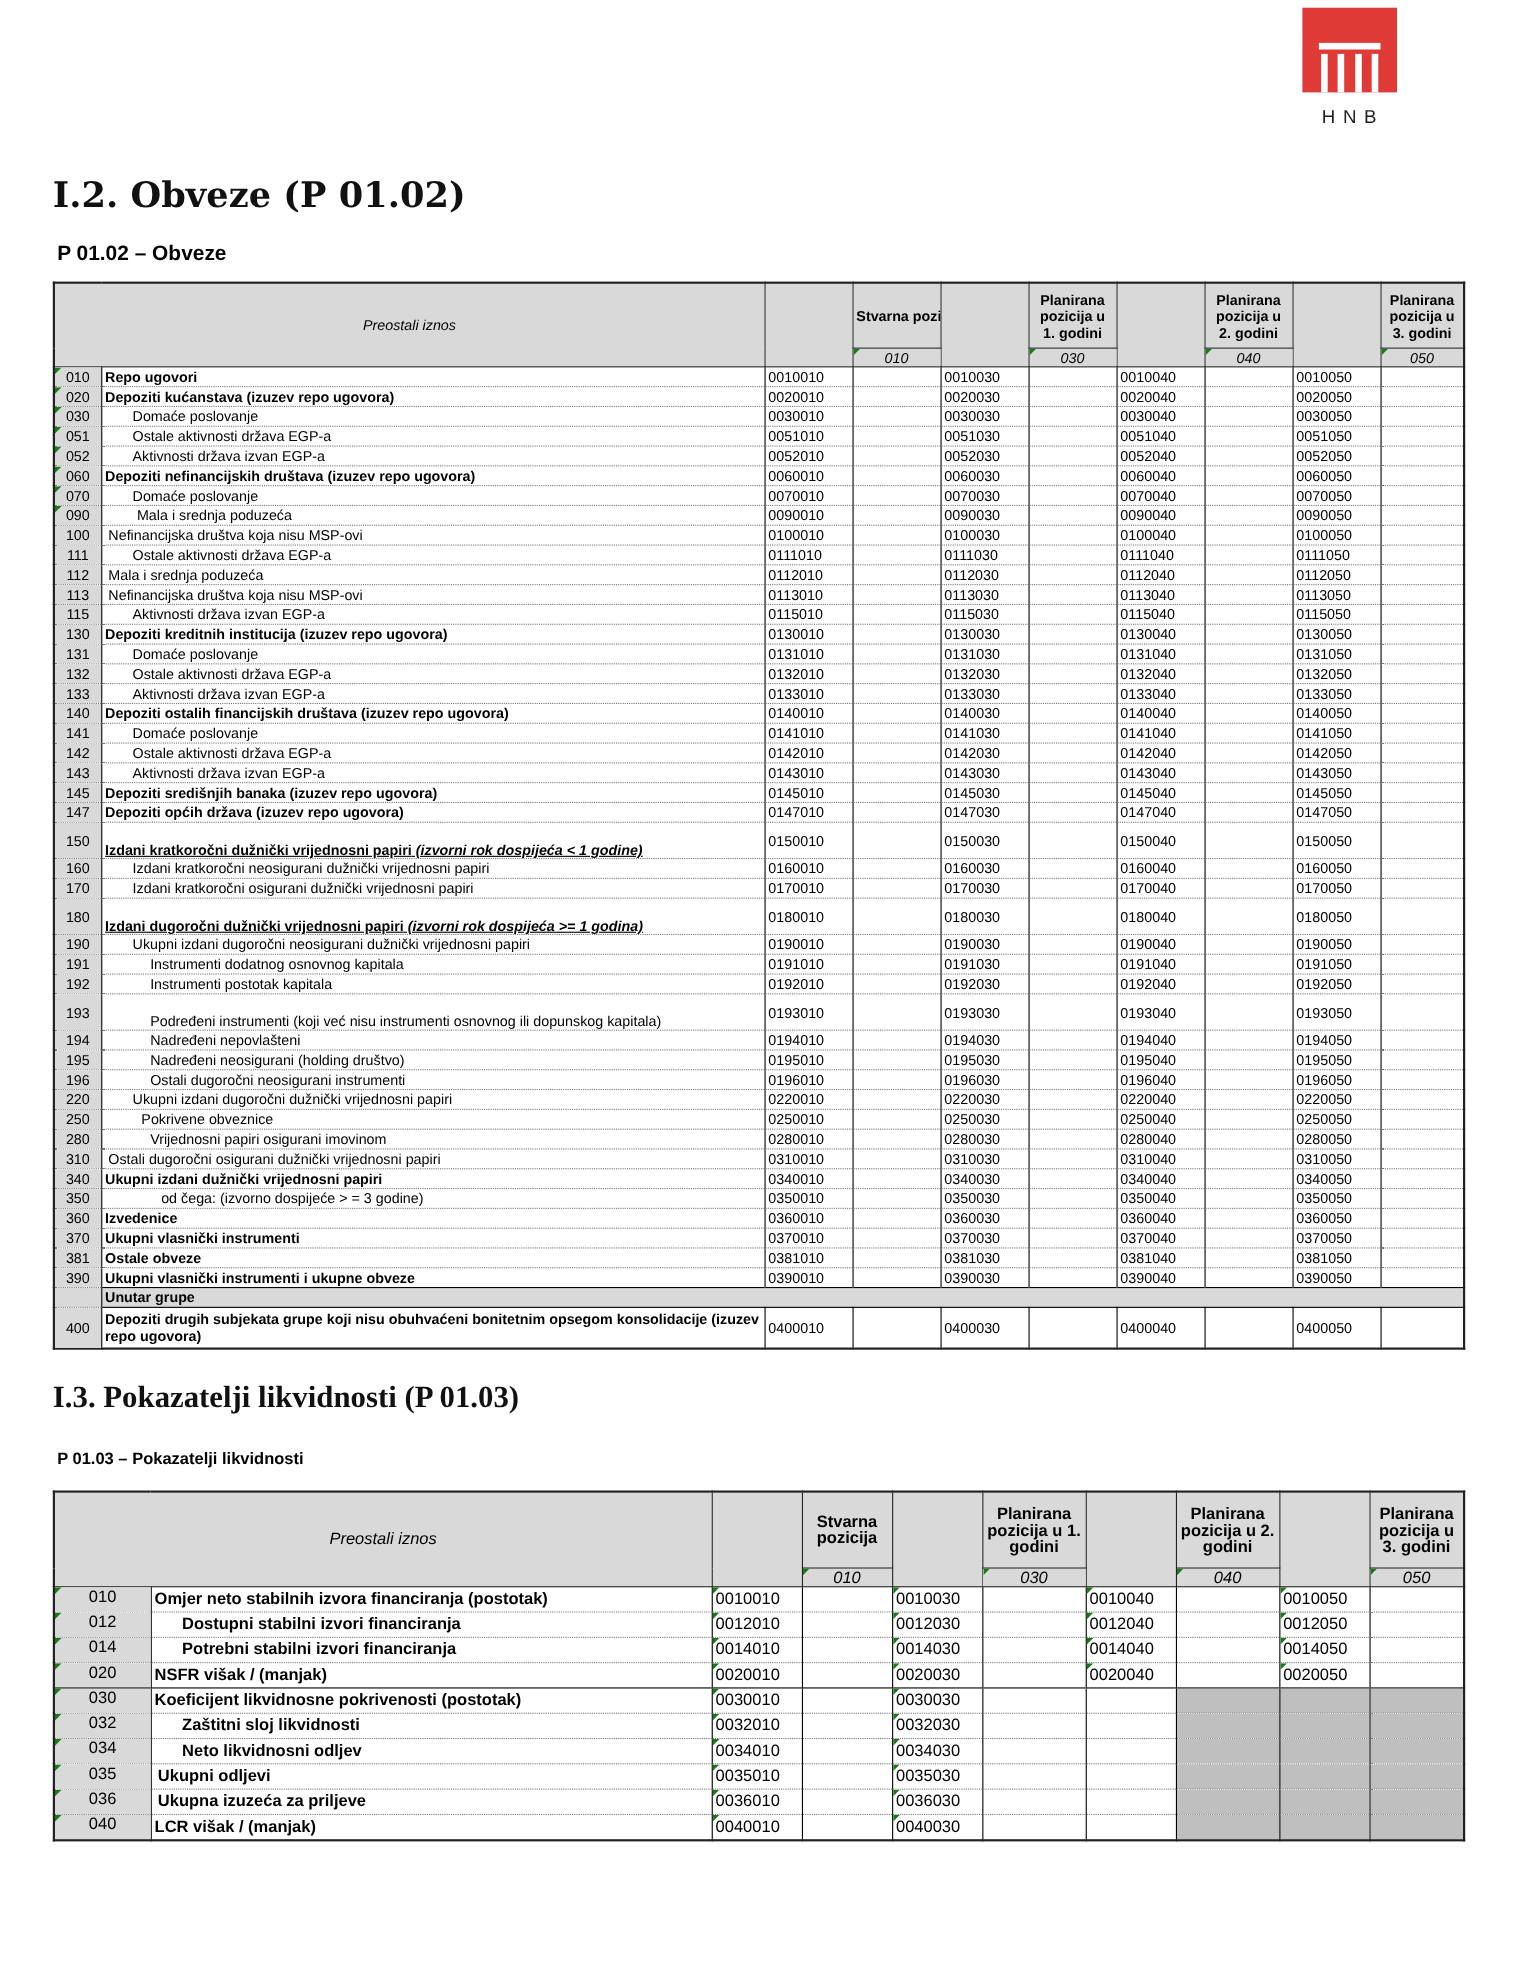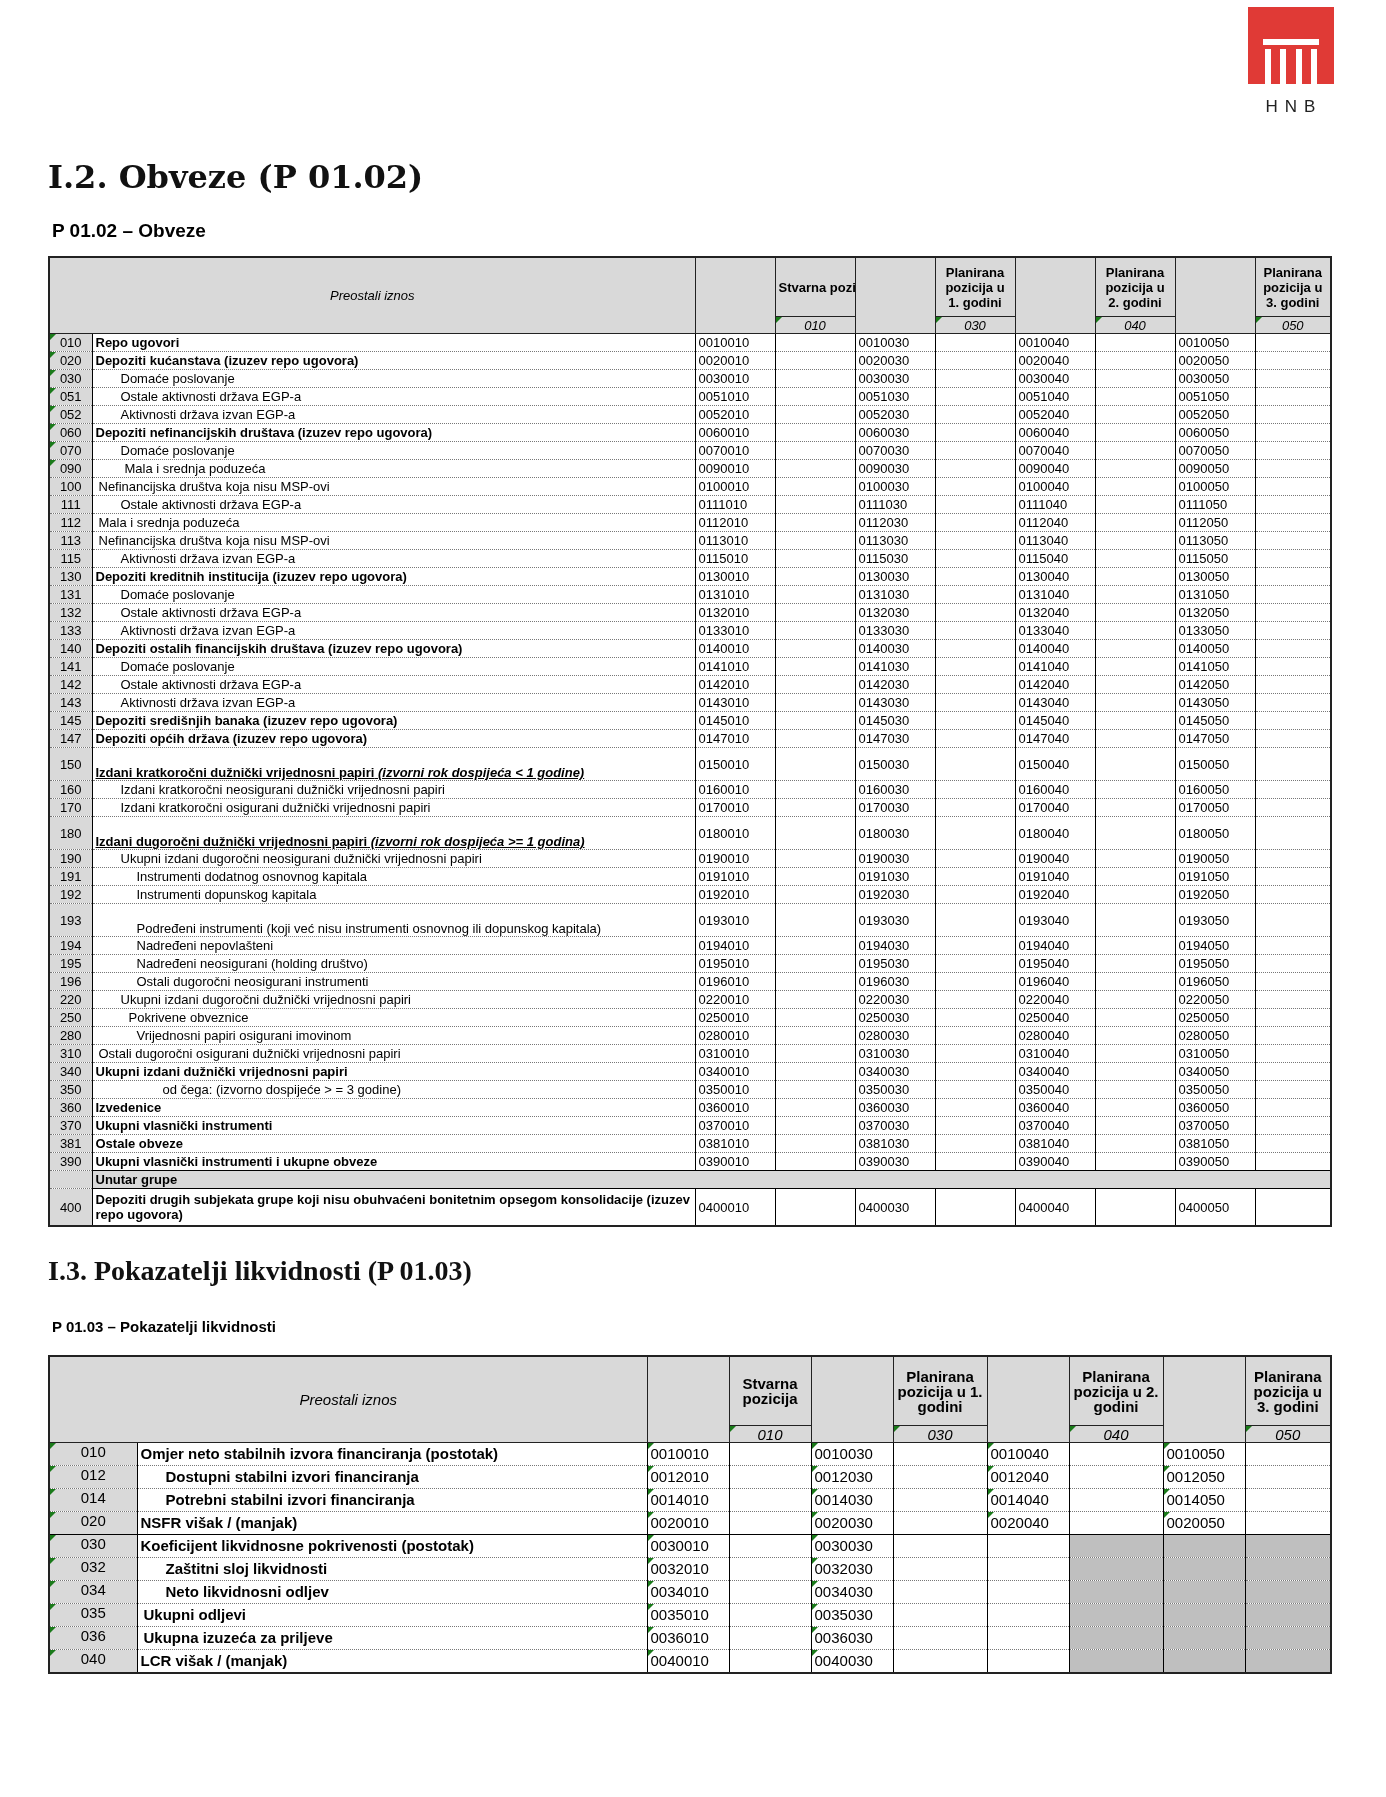--- a/index.html
+++ b/index.html
@@ -1,17 +1,17 @@
 <!DOCTYPE html>
 <html><head>
 <meta charset="utf-8">
 <style>
   html, body { margin:0; padding:0; background:#ffffff; }
   body { width:1386px; height:1797px; position:relative; overflow:hidden; font-family:"Liberation Sans", sans-serif; color:#000; }
-  .logo { position:absolute; left:1248px; top:7px; width:86px; height:110px; }
+  .logo { position:absolute; left:1184px; top:7px; width:86px; height:110px; }
   .logo .box { position:absolute; left:0; top:0; width:86px; height:77px; background:#e03a36; }
   .logo .beam { position:absolute; left:15px; top:32px; width:56px; height:6px; background:#fff; }
   .logo .col { position:absolute; top:42px; width:6px; height:35px; background:#fff; }
   .logo .txt { position:absolute; left:0; top:90px; width:86px; text-align:center; font-size:17px; letter-spacing:7px; color:#222; padding-left:6px; box-sizing:border-box; }
   h1 { position:absolute; margin:0; font-family:"DejaVu Serif", serif; font-weight:bold; font-size:32px; color:#111; }
   .subtitle { position:absolute; margin:0; font-weight:bold; font-size:19px; }
   table { position:absolute; border-collapse:collapse; table-layout:fixed; font-size:13px; }
   td, th { padding:0 3px; overflow:hidden; white-space:nowrap; border-left:1.5px solid #000; border-right:1.5px solid #000; border-bottom:1px dotted #777; line-height:15px; height:17px; vertical-align:middle; }
   th { background:#d9d9d9; font-weight:bold; text-align:center; border:1.5px solid #222; }
   .hdr-main { font-style:italic; font-weight:normal; }
@@ -22,21 +22,21 @@
   .it { font-style:italic; font-weight:bold; }
   .u { text-decoration:underline; }
   .grey { background:#d9d9d9; }
   .dark { background:#bfbfbf; }
   .tall td { height:32px; }
   .tall .lbl { vertical-align:bottom; }
   .t1 { left:48px; top:256px; width:1282px; border:2px solid #222; }
   .t2 { left:48px; top:1355px; width:1282px; border:2px solid #222; font-size:15px; }
   .t2 td { height:22px; line-height:18px; }
   .t2 th { font-size:15px; }
-  .indent1 { padding-left:28px; } .indent2 { padding-left:6px; } .indent3 { padding-left:32px; } .indent4 { padding-left:44px; } .indent5 { padding-left:36px; } .indent6 { padding-left:70px; }
+  .indent1 { padding-left:28px; } .indent2 { padding-left:6px; } .indent3 { padding-left:32px; } .indent4 { padding-left:44px; } .indent5 { padding-left:36px; } .indent6 { padding-left:54px; }
   .sep td { border-top:1.5px solid #000; }
 </style>
 </head>
 <body>
 
 <div class="logo">
   <div class="box">
     <div class="beam"></div>
     <div class="col" style="left:17px"></div>
     <div class="col" style="left:32px"></div>
@@ -425,21 +425,21 @@
         <td></td>
         <td>0191030</td>
         <td></td>
         <td>0191040</td>
         <td></td>
         <td>0191050</td>
         <td></td>
       </tr>
       <tr>
         <td class="rowcode">192</td>
-        <td class="lbl  indent4"><span>Instrumenti dopunskog kapitala</span></td>
+        <td class="lbl  indent4"><span>Instrumenti postotak kapitala</span></td>
         <td>0192010</td>
         <td></td>
         <td>0192030</td>
         <td></td>
         <td>0192040</td>
         <td></td>
         <td>0192050</td>
         <td></td>
       </tr>
       <tr class="tall">

